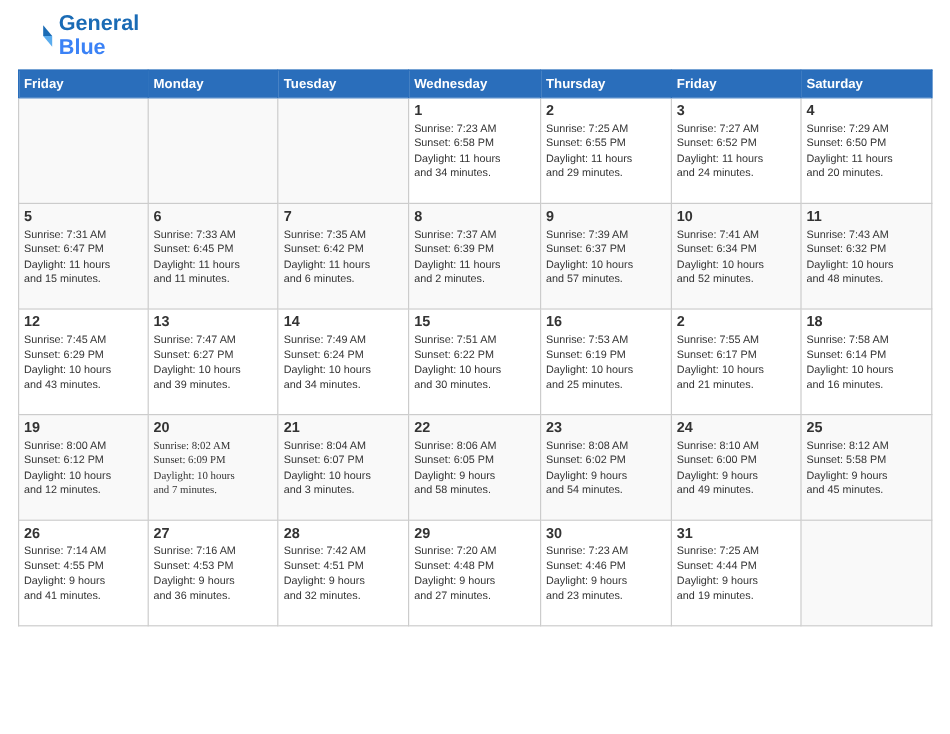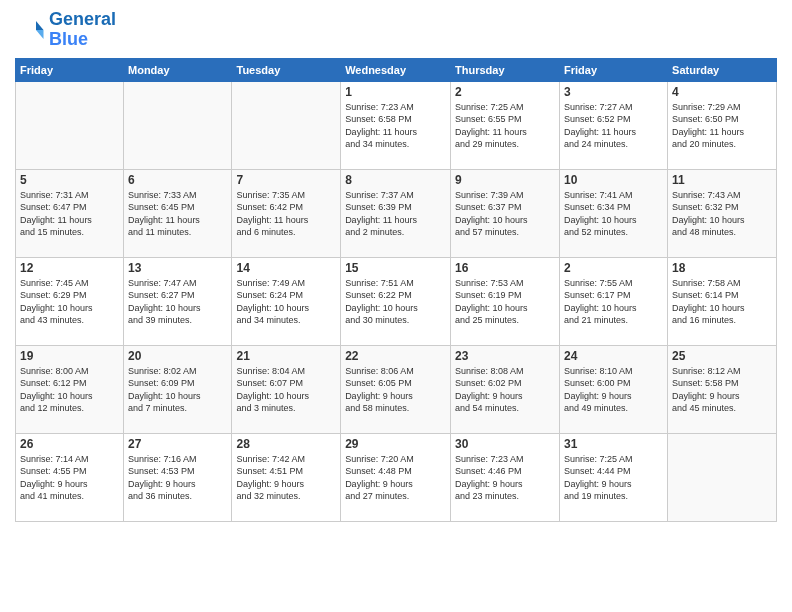--- a/index.html
+++ b/index.html
@@ -263,21 +263,21 @@
         <tr class="row-shade">
           <td>
             <div class="day-number">19</div>
             <div class="day-info" style="white-space: pre-line;">Sunrise: 8:00 AM
 Sunset: 6:12 PM
 Daylight: 10 hours
 and 12 minutes.</div>
           </td>
           <td>
             <div class="day-number">20</div>
-            <div class="day-info" style="white-space: pre-line;">Sunrise: 8:02 AM
+            <div class="day-info" style="white-space: pre-line; font-family: Liberation Serif, serif;">Sunrise: 8:02 AM
 Sunset: 6:09 PM
 Daylight: 10 hours
 and 7 minutes.</div>
           </td>
           <td>
             <div class="day-number">21</div>
             <div class="day-info" style="white-space: pre-line;">Sunrise: 8:04 AM
 Sunset: 6:07 PM
 Daylight: 10 hours
 and 3 minutes.</div>

